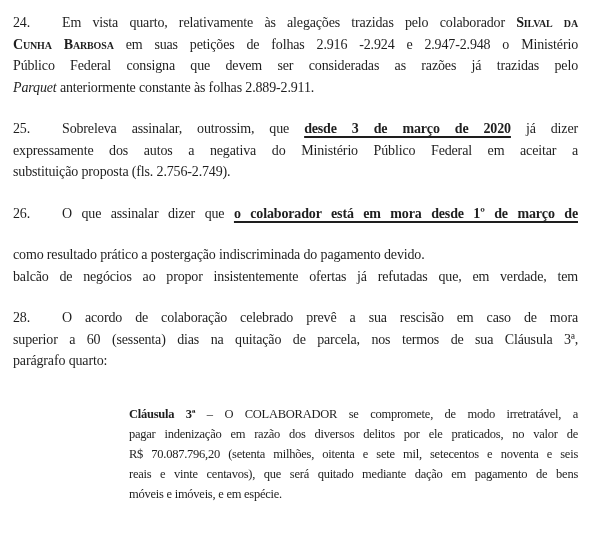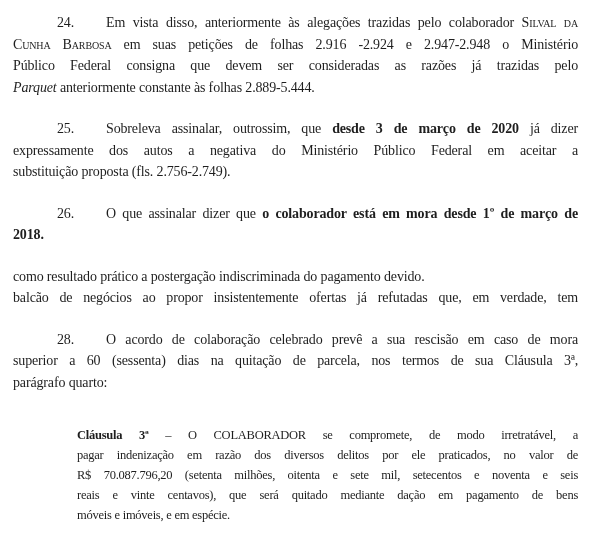--- a/index.html
+++ b/index.html
@@ -20,56 +20,56 @@
   }
   .para { margin: 0 0 20px 0; }
   .line {
     font-size: 14px;
     line-height: 21.5px;
     letter-spacing: -0.15px;
     text-align: justify;
     text-align-last: justify;
   }
   .line.last { text-align-last: auto; }
-  .num { display: inline-block; width: 49px; margin-left: 44px; }
+  .num { display: inline-block; width: 49px; }
   .s-n  { }
-  .s-sc { font-variant: small-caps; }
+  .s-sc { font-variant: small-caps; font-weight: bold; }
   .s-i  { font-style: italic; margin-top: 36px; }
   .s-b  { font-weight: bold; }
   .s-bu {
     font-weight: bold;
+    text-decoration: underline;
     text-decoration-thickness: 1.5px;
     text-underline-offset: 2.5px;
   }
-  .quote { margin: 32px 0 0 64px; }
+  .quote { margin: 32px 0 0 116px; }
   .quote .line {
     font-size: 12.5px;
     line-height: 20px;
     letter-spacing: -0.25px;
   }
 </style>
 </head>
 <body>
 
 <div class="page">
   <div id="doc">
       <div class="para">
-        <div class="line"><span class="num">24.</span><span class="seg s-n">Em vista disso, anteriormente às alegações trazidas pelo colaborador </span><span class="seg s-sc">Silval da</span></div>
+        <div class="line"><span class="num">24.</span><span class="seg s-n">Em vista quarto, relativamente às alegações trazidas pelo colaborador </span><span class="seg s-sc">Silval da</span></div>
         <div class="line"><span class="seg s-sc">Cunha Barbosa</span><span class="seg s-n"> em suas petições de folhas 2.916 -2.924 e 2.947-2.948 o Ministério</span></div>
         <div class="line"><span class="seg s-n">Público Federal consigna que devem ser consideradas as razões já trazidas pelo</span></div>
-        <div class="line last"><span class="seg s-i">Parquet</span><span class="seg s-n"> anteriormente constante às folhas 2.889-5.444.</span></div>
+        <div class="line last"><span class="seg s-i">Parquet</span><span class="seg s-n"> anteriormente constante às folhas 2.889-2.911.</span></div>
       </div>
       <div class="para">
         <div class="line"><span class="num">25.</span><span class="seg s-n">Sobreleva assinalar, outrossim, que </span><span class="seg s-bu">desde 3 de março de 2020</span><span class="seg s-n"> já dizer</span></div>
         <div class="line"><span class="seg s-n">expressamente dos autos a negativa do Ministério Público Federal em aceitar a</span></div>
         <div class="line last"><span class="seg s-n">substituição proposta (fls. 2.756-2.749).</span></div>
       </div>
       <div class="para">
         <div class="line"><span class="num">26.</span><span class="seg s-n">O que assinalar dizer que </span><span class="seg s-bu">o colaborador está em mora desde 1º de março de</span></div>
-        <div class="line last"><span class="seg s-bu">2018</span><span class="seg s-b">.</span></div>
       </div>
       <div class="para">
         <div class="line last"><span class="seg s-n">como resultado prático a postergação indiscriminada do pagamento devido.</span></div>
         <div class="line"><span class="seg s-n">balcão de negócios ao propor insistentemente ofertas já refutadas que, em verdade, tem</span></div>
       </div>
       <div class="para">
         <div class="line"><span class="num">28.</span><span class="seg s-n">O acordo de colaboração celebrado prevê a sua rescisão em caso de mora</span></div>
         <div class="line"><span class="seg s-n">superior a 60 (sessenta) dias na quitação de parcela, nos termos de sua Cláusula 3ª,</span></div>
         <div class="line last"><span class="seg s-n">parágrafo quarto:</span></div>
       </div>

